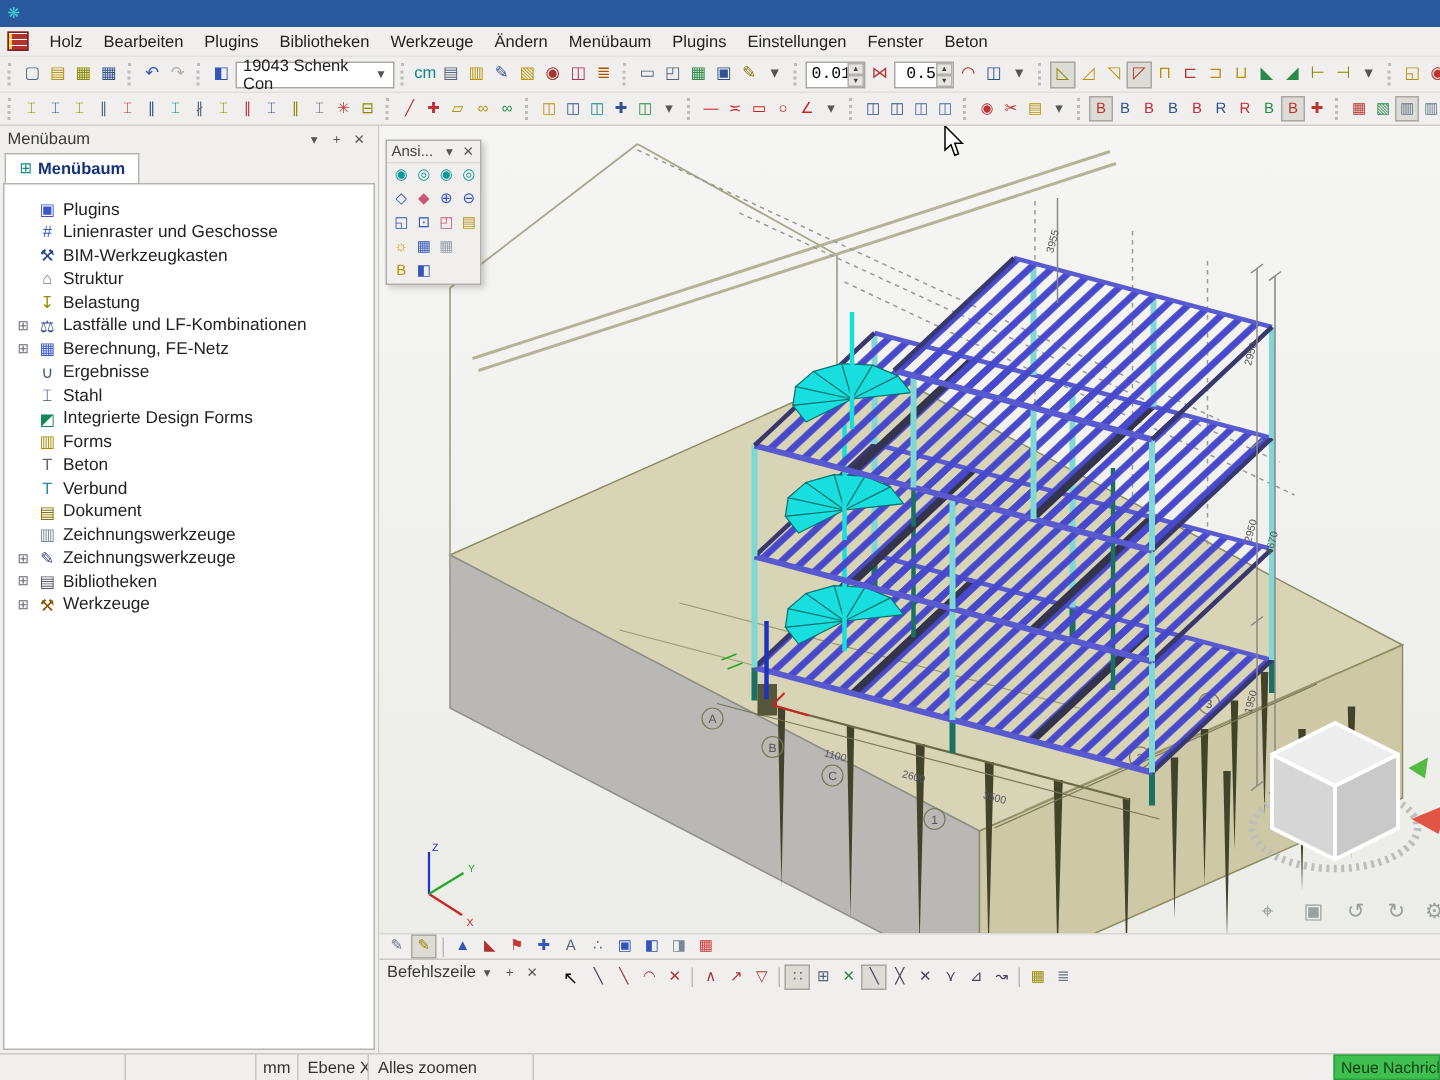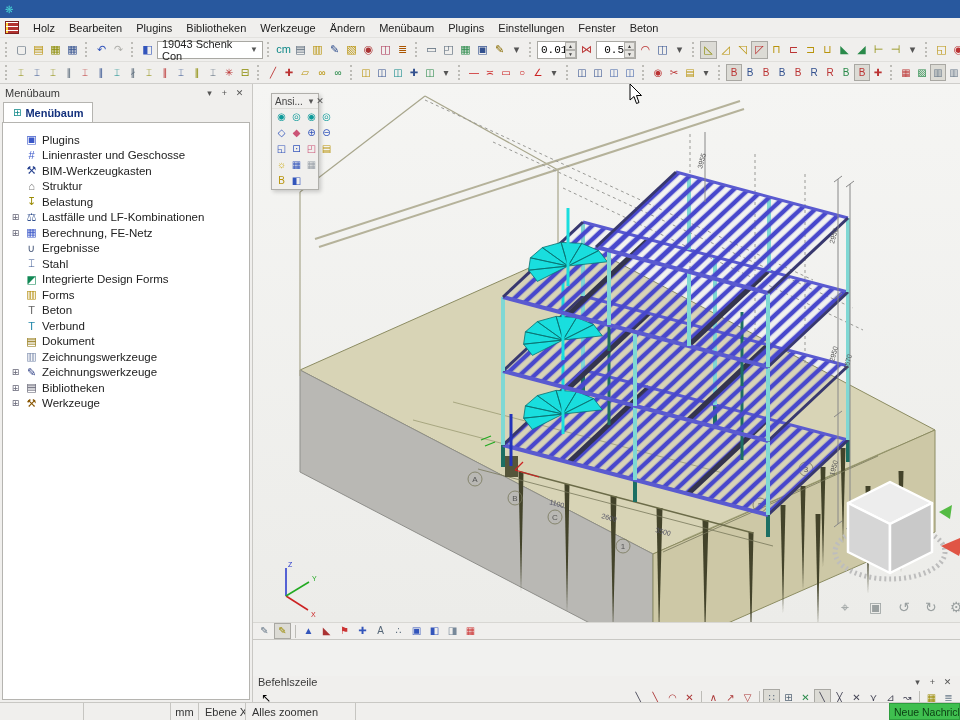--- a/index.html
+++ b/index.html
@@ -44,33 +44,33 @@
   .tree-wrap { flex:1; background:#fff; border:1px solid #b5b4b0; margin:0 2px 2px 2px; overflow:hidden; padding-top:9px; }
   .tree-row { display:flex; align-items:center; height:15.5px; font-size:11.5px; color:#222; padding-left:7px; gap:4px; white-space:nowrap; }
   .tree-exp { width:11px; font-size:9px; color:#667; text-align:center; flex:none; }
   .tree-ico { width:13px; text-align:center; font-size:11px; flex:none; }
 
   .rightarea { flex:1; display:flex; flex-direction:column; min-width:0; background:#f1f1ef; }
   .viewport { position:relative; height:538px; flex:none; background:linear-gradient(#f5f5f3,#ecece9); overflow:hidden; }
   svg.scene { position:absolute; left:0; top:0; }
 
   
-  .palette { position:absolute; left:18px; top:9px; width:48px; background:#f0efed; border:1px solid #b0afab; box-shadow:2px 2px 4px rgba(0,0,0,.18); }
+  .palette { position:absolute; left:4px; top:9px; width:64px; background:#f0efed; border:1px solid #b0afab; box-shadow:2px 2px 4px rgba(0,0,0,.18); }
   .palette-head { height:15px; display:flex; align-items:center; font-size:10px; color:#444; padding:0 3px; gap:3px; border-bottom:1px solid #dddcd8; }
   .palette-head .spacer { flex:1; }
   .palette-row { display:flex; padding:0 2px; }
   .palette .tbtn { width:15px; height:16px; font-size:10px; }
 
   
   .vp-toolbar { height:18px; flex:none; background:#f0efed; border-top:1px solid #d8d7d3; border-bottom:1px solid #c9c8c4; display:flex; align-items:center; padding:0 3px; gap:1px; }
   .vp-toolbar .tbtn { width:17px; height:16px; font-size:10px; }
   .cmdsep { width:1px; height:13px; background:#bdbcb7; margin:0 3px; flex:none; }
 
   
-  .cmdpanel { flex:1; background:#f0efed; display:flex; flex-direction:column; min-height:0;margin-top:36px; }
+  .cmdpanel { flex:1; background:#f0efed; display:flex; min-height:0; }
   .cmd-head { height:16px; display:flex; align-items:center; font-size:11px; color:#3a3a3a; padding:0 5px; }
   .cmd-head .spacer { flex:1; }
   .cmd-tools { height:23px; display:flex; align-items:center; padding:0 3px; }
   .cmd-snaps { margin-left:auto; display:flex; align-items:center; }
   .cmd-snaps .tbtn { width:17px; height:17px; font-size:10px; }
   .cmd-select { width:20px; height:19px; font-size:12px; }
   .cmd-input { height:17px; margin:0 3px 3px 3px; background:#fff; border:1px solid #8a8a86; font-size:11px; display:flex; align-items:center; padding:0 4px; color:#000; }
 
   
   .statusbar { height:18px; flex:none; background:#f0efed; border-top:1px solid #c9c8c4; display:flex; align-items:stretch; font-size:11px; color:#333; }

